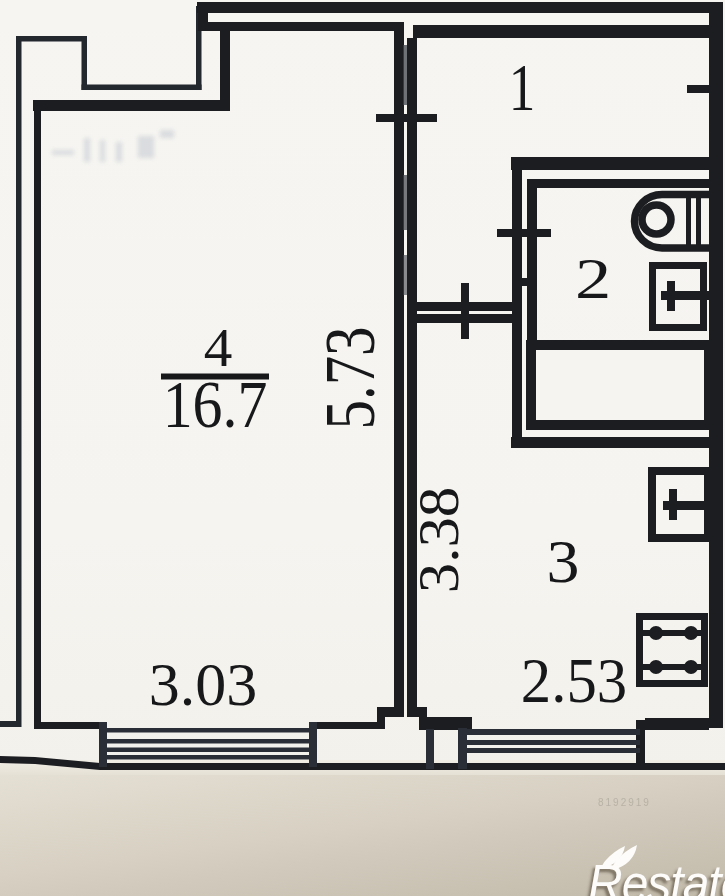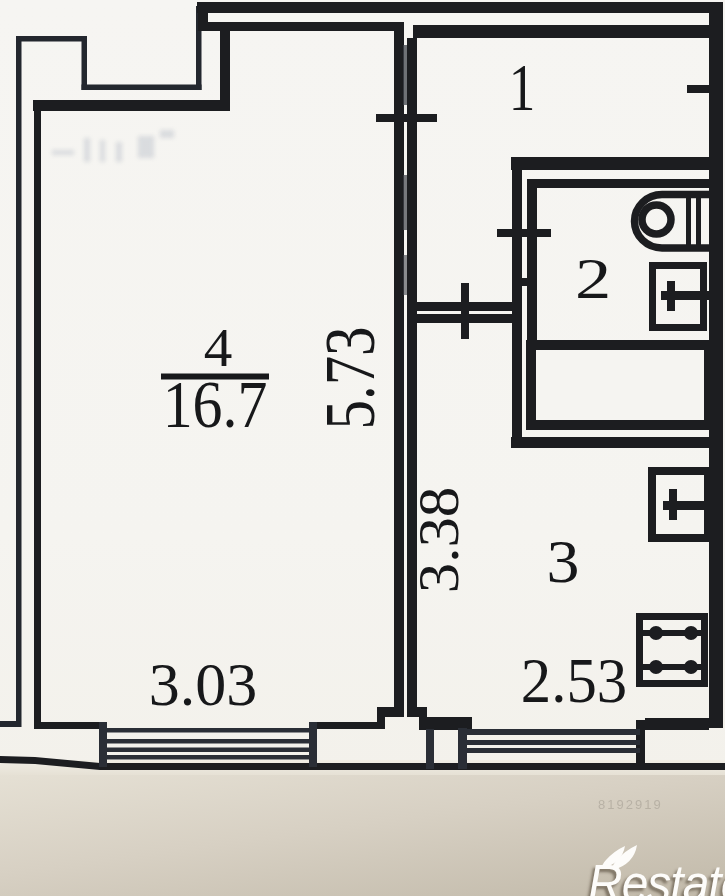--- a/index.html
+++ b/index.html
@@ -207,15 +207,15 @@
   </g>
 
   <rect x="161" y="373.5" width="108" height="6" fill="#17181a"></rect>
 
   <g fill="#fdfcfa">
     <path d="M 603 868 Q 622 863 625 846 Q 614 851 606 860 Q 601 865 603 868 Z"></path>
     <path d="M 613 870 Q 634 864 637 845 Q 624 851 616 861 Q 611 867 613 870 Z"></path>
   </g>
 </svg>
 
-<div style="position:absolute;left:598px;top:797px;z-index:3;font-family:'Liberation Sans',sans-serif;font-size:13px;color:rgba(128,122,112,0.33);letter-spacing:2px;filter:blur(0.7px);">8192919</div>
+<div style="position:absolute;left:598px;top:797px;z-index:3;font-family:'Liberation Sans',sans-serif;font-size:10px;color:rgba(128,122,112,0.33);letter-spacing:2px;filter:blur(0.7px);">8192919</div>
 
 <div class="wm">Restate</div>
 
 </body></html>

